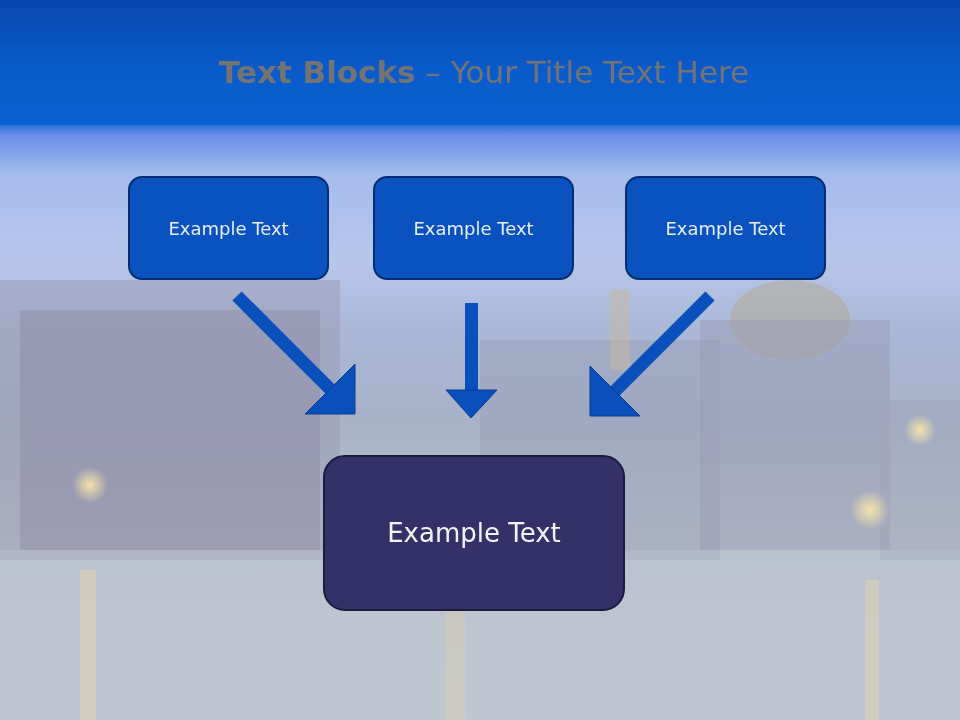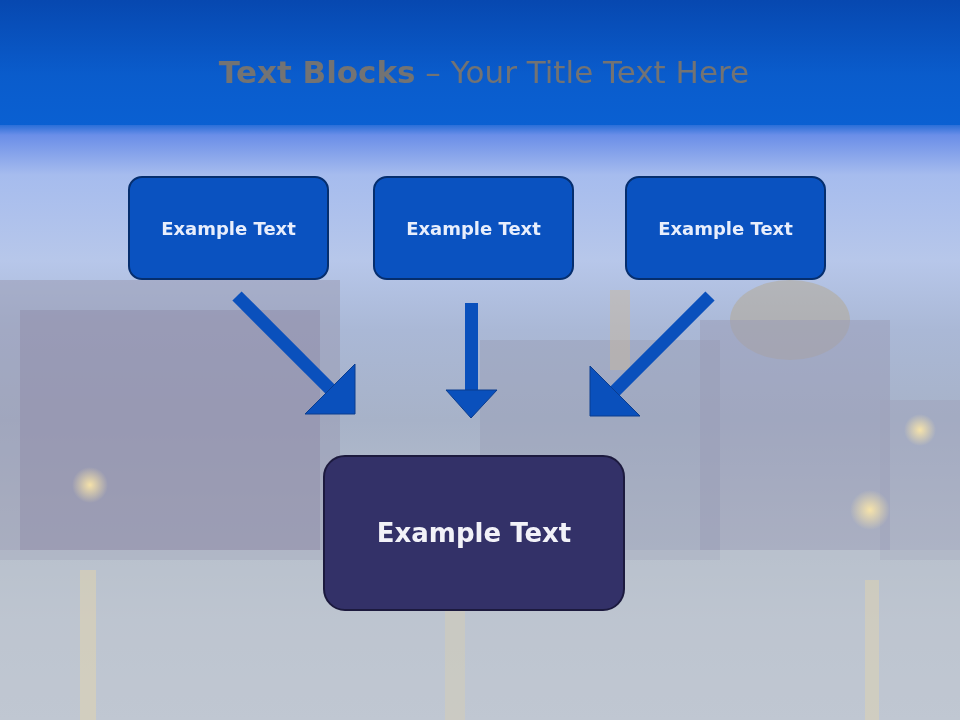--- a/index.html
+++ b/index.html
@@ -5,21 +5,21 @@
   html,body{margin:0;padding:0;}
   body{width:960px;height:720px;position:relative;overflow:hidden;
     font-family:"DejaVu Sans","Liberation Sans",sans-serif;
     background:linear-gradient(180deg,#0a4fb8 0px,#0a5fd0 120px,#6a8ee8 135px,#a6bcee 175px,#b7c7ea 260px,#aab8d6 330px,#a7b2c8 420px,#b6bfcc 520px,#c3cad4 620px,#c8ced8 720px);}
   .bg-city{position:absolute;left:0;top:250px;width:960px;height:470px;pointer-events:none;}
   .header-band{position:absolute;left:0;top:0;width:960px;height:125px;
     background:linear-gradient(180deg,#0748b0 0%,#0a5ccc 60%,#0a60d2 100%);}
   .title{position:absolute;left:0;top:54px;width:944px;text-align:center;color:#737373;font-size:31px;margin-left:12px;}
   .title b{font-weight:bold;}
   .box{position:absolute;display:flex;align-items:center;justify-content:center;
-    color:#e8eefc;font-size:18px;box-sizing:border-box;font-weight:bold;}
+    color:#e8eefc;font-size:18px;box-sizing:border-box;}
   .top-box{width:201px;height:104px;top:176px;background:#0a52c0;border:2px solid #052e6e;border-radius:14px;}
   .bottom-box{left:323px;top:455px;width:302px;height:156px;background:#333168;border:2px solid #1c1a3e;border-radius:22px;font-size:26px;color:#f2f2f8;}
   svg.arrows{position:absolute;left:0;top:0;width:960px;height:720px;pointer-events:none;}
 </style>
 </head>
 <body>
 
 <div class="header-band"></div>
 
 <svg class="bg-city" viewBox="0 0 960 470">

